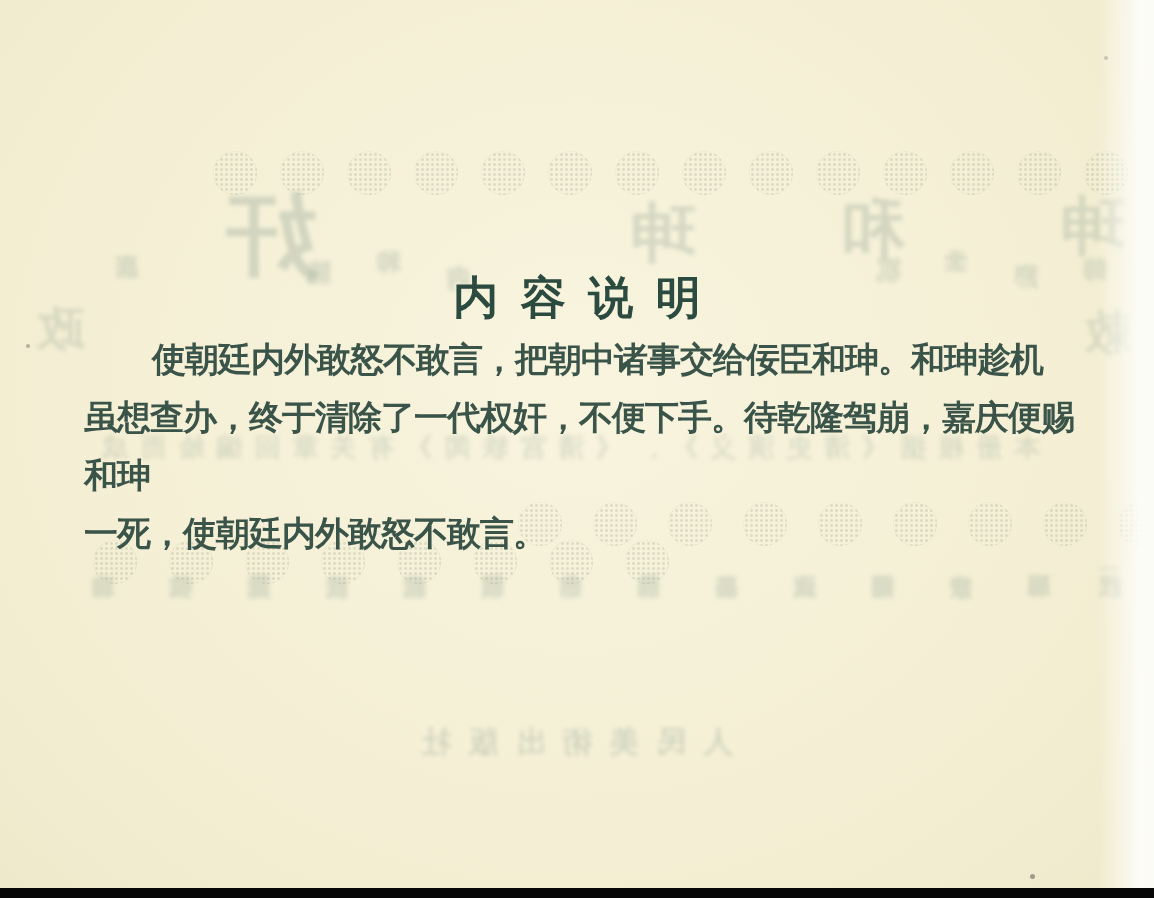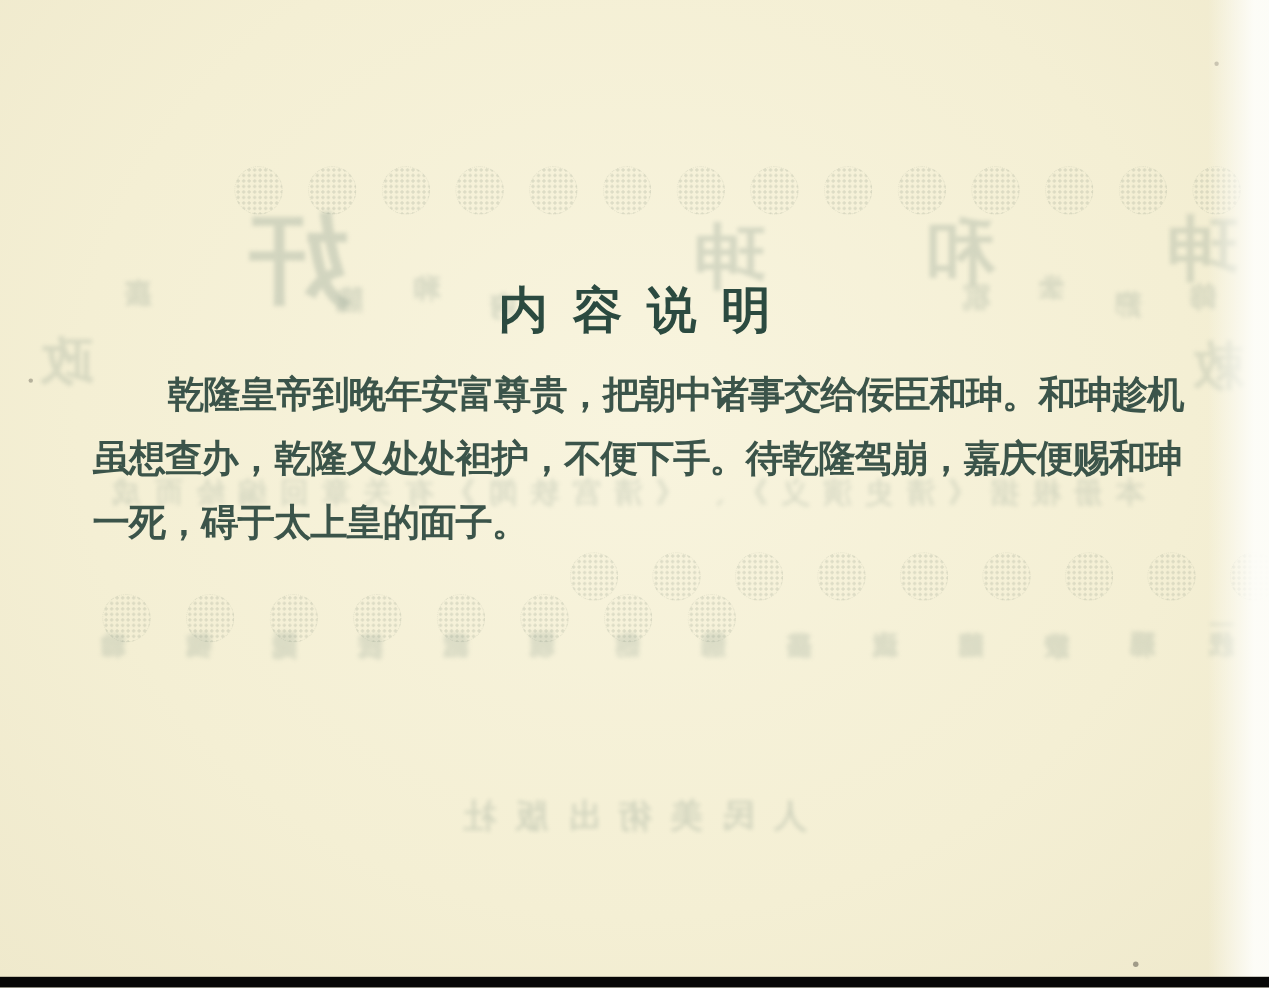--- a/index.html
+++ b/index.html
@@ -29,21 +29,21 @@
   .rosette{
     position:absolute;top:0;width:42px;height:42px;border-radius:50%;
     background-image:radial-gradient(rgba(146,156,138,0.55) 1.2px, transparent 1.7px);
     background-size:5px 5px;
     border:1px dotted rgba(146,156,138,0.30);
     filter:blur(0.7px);
     opacity:0.45;
   }
 
   
-  .title-wrap{position:absolute;top:252px;left:0;width:100%;text-align:center;}
+  .title-wrap{position:absolute;top:268px;left:0;width:100%;text-align:center;}
   .page-title{
     display:inline-block;margin:0;
     font-family:"Liberation Sans","DejaVu Sans",sans-serif;
     font-size:45px;font-weight:bold;color:#2b4a40;
     letter-spacing:0.50em;padding-left:0.50em;
   }
   .para{
     position:absolute;left:84px;top:331px;width:1000px;
     font-size:34px;font-weight:bold;color:#3b544a;
     letter-spacing:-1px;line-height:58px;
@@ -136,23 +136,23 @@
   <span class="ghost vert" style="left:1022px;top:556px;font-size:23px;line-height:34px;opacity:.25">赐死和珅</span>
   <span class="ghost vert" style="left:1094px;top:556px;font-size:23px;line-height:34px;opacity:.25">一代权奸</span>
 
   <span class="ghost" style="left:404px;top:722px;font-size:30px;letter-spacing:17px;opacity:.32">人民美術出版社</span>
 
   <div class="title-wrap">
     <h1 class="page-title">内容说明</h1>
   </div>
 
   <div class="para">
-    <span class="line indent">乾隆皇帝到晚年安富尊贵，把朝中诸事交给佞臣和珅。和珅趁机</span>
-    <span class="line">虽想查办，乾隆又处处袒护，不便下手。待乾隆驾崩，嘉庆便赐和珅</span>
-    <span class="line">一死，碍于太上皇的面子。</span>
+    <span class="line indent">使朝廷内外敢怒不敢言，把朝中诸事交给佞臣和珅。和珅趁机</span>
+    <span class="line">虽想查办，终于清除了一代权奸，不便下手。待乾隆驾崩，嘉庆便赐和珅</span>
+    <span class="line">一死，使朝廷内外敢怒不敢言。</span>
   </div>
 
   <div class="edge-fade"></div>
   <div class="speck" style="left:1030px;top:874px;width:5px;height:5px;opacity:.6"></div>
   <div class="speck" style="left:26px;top:344px;width:4px;height:4px;opacity:.45"></div>
   <div class="speck" style="left:1104px;top:56px;width:4px;height:4px;opacity:.3"></div>
   <div class="scan-bar"></div>
 </div>
 
 </body></html>

